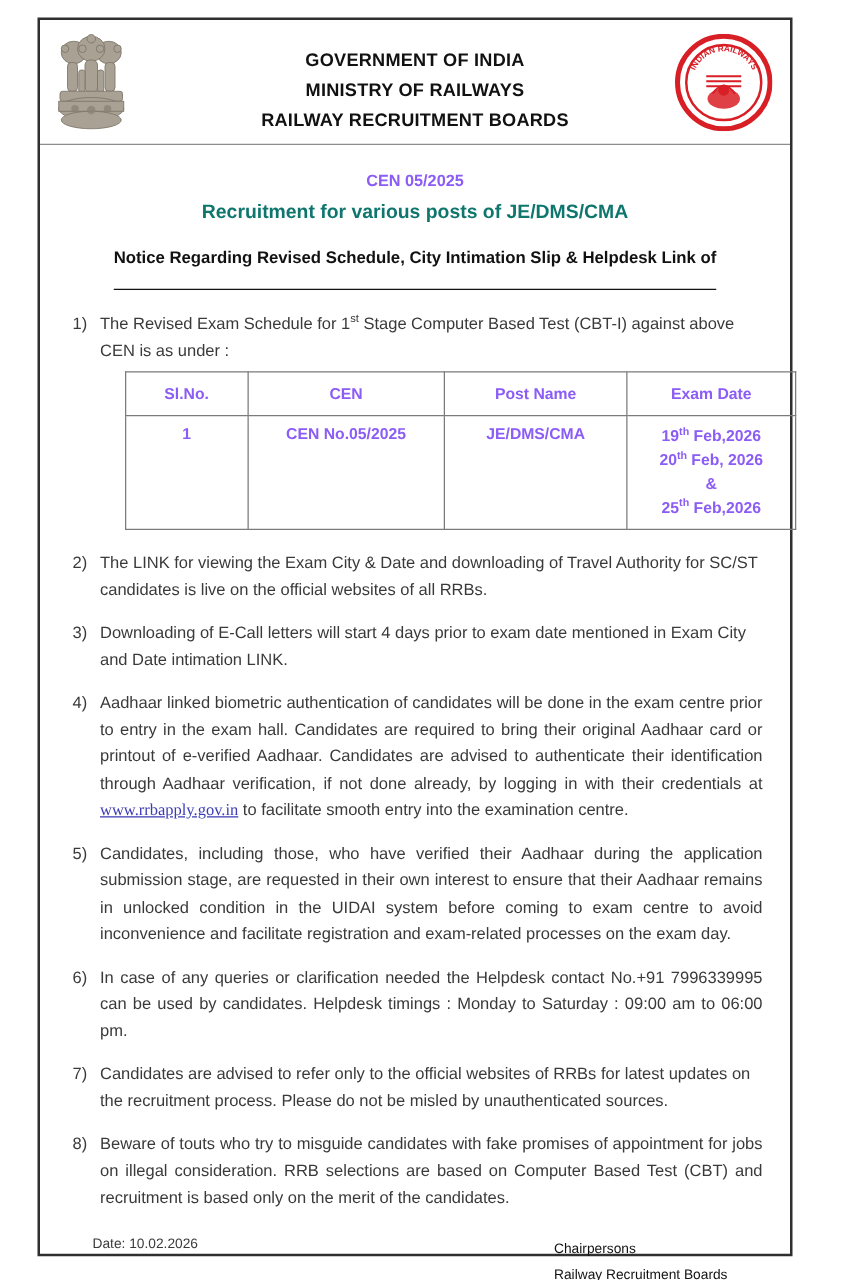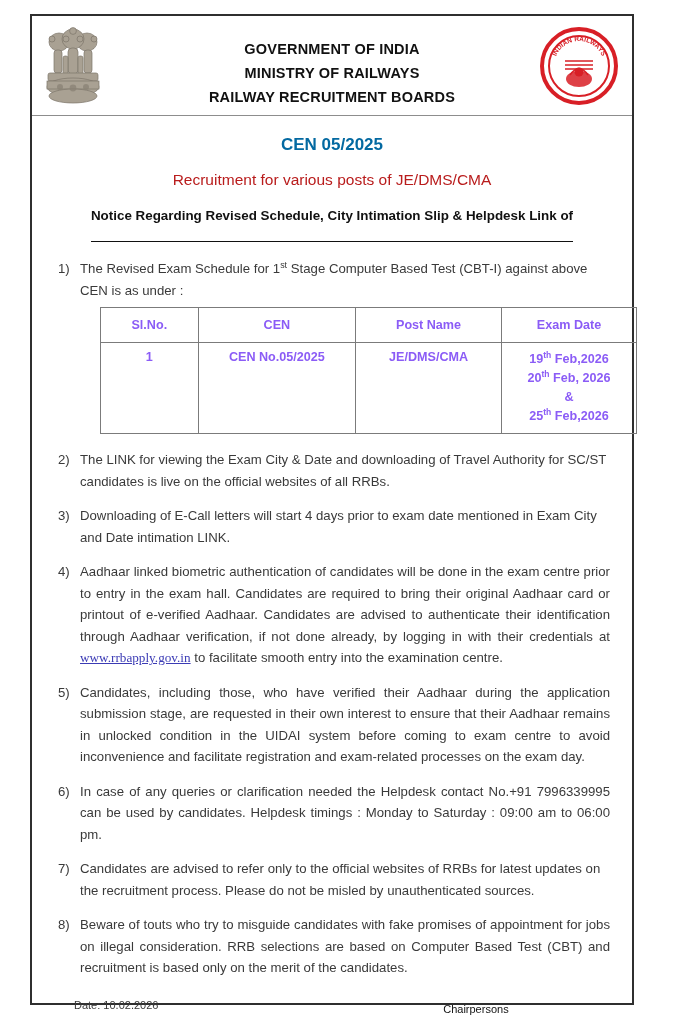--- a/index.html
+++ b/index.html
@@ -61,30 +61,30 @@
   }
   .masthead-text div { white-space: nowrap; }
 
   
   .title-block {
     padding: 17px 20px 0 20px;
     text-align: center;
   }
   .cen-title {
     font-weight: bold;
-    font-size: 17px;
-    color: #0369a1;
+    font-size: 13px;
+    color: #8b5cf6;
     line-height: 23px;
   }
   .cen-subtitle {
-    font-weight: normal;
+    font-weight: bold;
     font-size: 15.5px;
-    color: #b91c1c;
+    color: #0f766e;
     line-height: 23px;
-    margin-top: 12px;
+    margin-top: 2px;
   }
   .notice-line {
     margin-top: 14px;
     font-weight: bold;
     font-size: 13.4px;
     color: #111111;
     line-height: 21px;
   }
   .notice-line span {
     border-bottom: 1.5px solid #111111;

